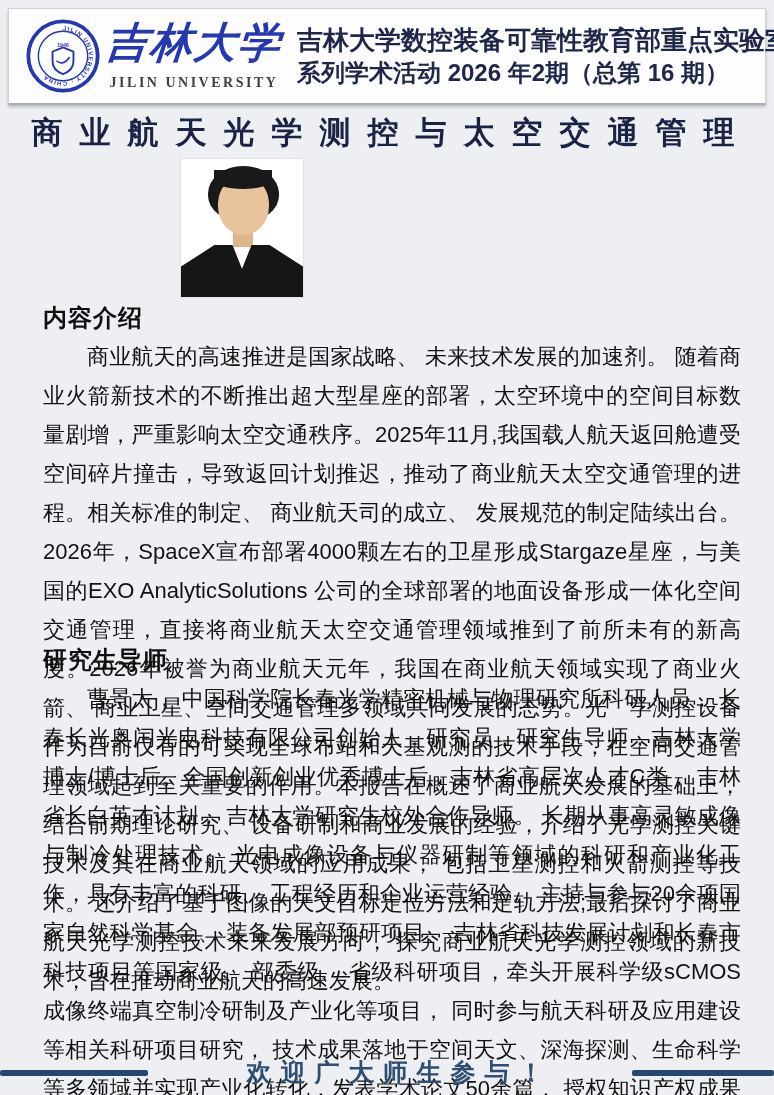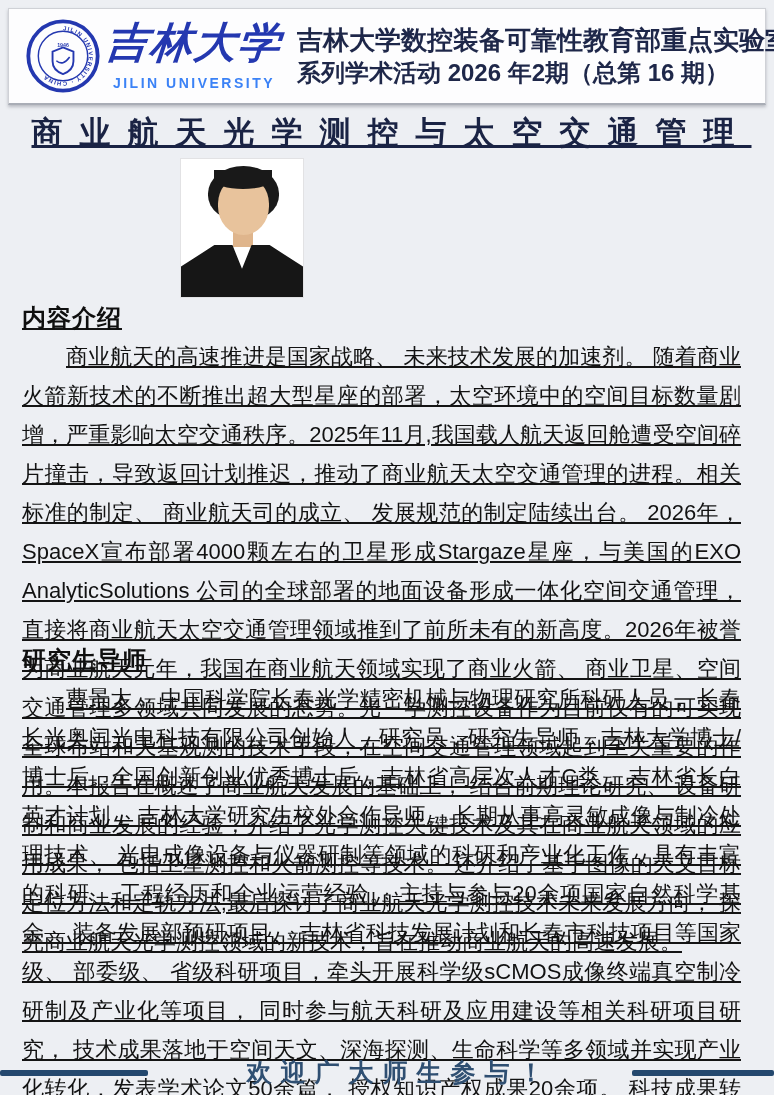--- a/index.html
+++ b/index.html
@@ -27,33 +27,33 @@
   .calli-block { flex:0 0 auto; width:178px; text-align:center; margin-left:4px; }
   .calligraphy {
     font-family:"Liberation Serif","DejaVu Serif",serif;
     font-style:italic; font-weight:bold;
     font-size:42px; line-height:44px;
     color:#2438b0; letter-spacing:2px;
     transform:skewX(-5deg); white-space:nowrap;
   }
   .latin-name {
     font-size:14px; font-weight:bold; letter-spacing:2.5px;
-    color:#3b82f6; margin-top:10px; white-space:nowrap;
+    color:#404040; margin-top:10px; white-space:nowrap;font-family:Liberation Serif, serif;
   }
   .header-titles { margin-left:14px; color:#1e2749; }
   .header-line1 { font-size:26px; font-weight:bold; line-height:34px; white-space:nowrap; }
   .header-line2 { font-size:24px; font-weight:bold; line-height:32px; white-space:nowrap; }
   
   .main-title {
     position:absolute; top:112px; left:0; right:8px;
     text-align:center;
     font-family:"Liberation Serif","DejaVu Serif",serif;
     font-weight:bold; font-size:31px;
     letter-spacing:17px; text-indent:17px;
-    color:#1a2344; white-space:nowrap;text-decoration:underline;
+    color:#1a2344; white-space:nowrap;
   }
   
   .photo {
     position:absolute; left:180px; top:158px;
     width:124px; height:140px;
     background:#ffffff; border:1px solid #e2e2e4;
     overflow:hidden;
   }
   .photo .hair {
     position:absolute; left:22%; top:5%; width:58%; height:40%;
@@ -74,21 +74,21 @@
   .photo .shirt {
     position:absolute; left:0; bottom:0; width:100%; height:38%;
     background:#161616;
     clip-path:polygon(0 100%,0 42%,28% 0,42% 0,50% 46%,58% 0,72% 0,100% 42%,100% 100%);
   }
   .info-block { position:absolute; left:314px; top:163px; }
   .info-row { height:39px; font-size:19px; font-weight:bold; color:#111; white-space:nowrap; }
   .info-label { letter-spacing:1px; }
   .info-value { margin-left:6px; }
   
-  .section { position:absolute; left:22px; right:33px;text-decoration:underline; }
+  .section { position:absolute; left:43px; right:33px; }
   .content-section { top:302px; }
   .bio-section { top:644px; }
   .section h2 { font-size:24px; font-weight:bold; color:#0f0f0f; line-height:32px; margin-bottom:3px; letter-spacing:1px; }
   .section p {
     font-size:22px; line-height:39px;
     text-align:justify; text-indent:2em;
     color:#121212; font-weight:500;
   }
   
   .footer { position:absolute; left:0; right:0; top:1054px; height:40px; }

